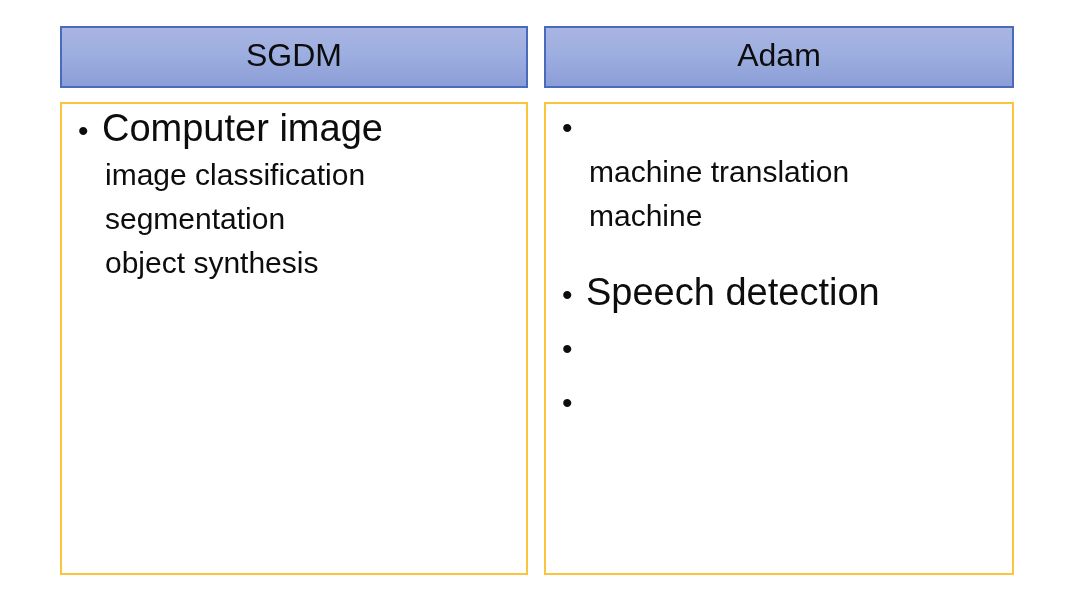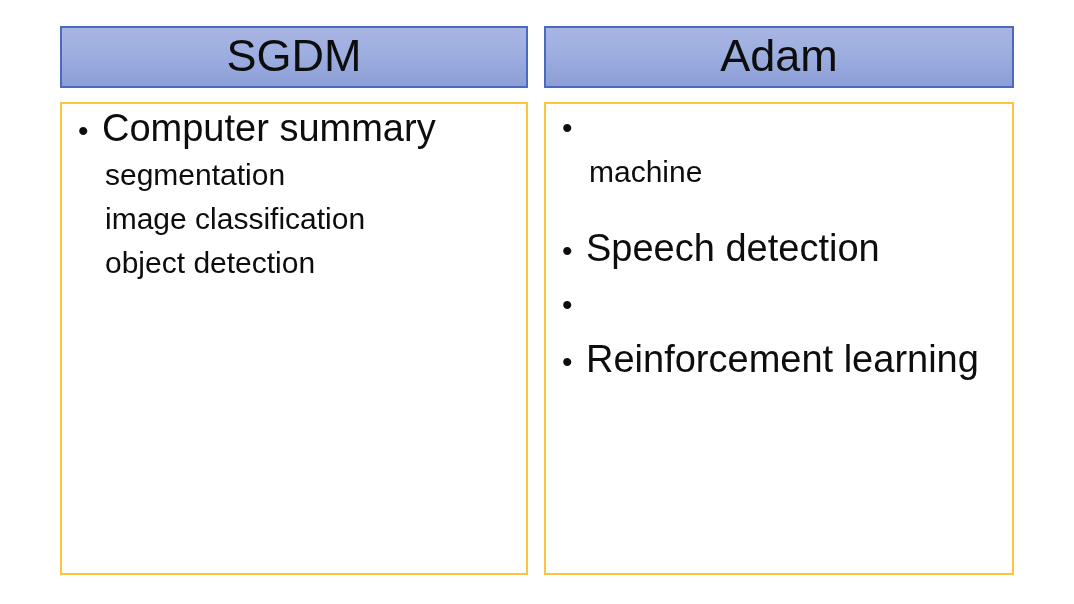--- a/index.html
+++ b/index.html
@@ -25,21 +25,21 @@
   .col-right { left: 544px; width: 470px; }
 
   .header-box {
     position: absolute;
     top: 26px; left: 0; right: 0; height: 62px;
     background: linear-gradient(180deg, var(--header-fill-top) 0%, #9daee0 45%, var(--header-fill-bottom) 100%);
     border: 2px solid var(--header-border);
     display: flex; align-items: center; justify-content: center;
   }
   .header-label {
-    font-size: 45px;
+    font-size: 32px;
     line-height: 1;
     padding-bottom: 4px;
     color: var(--text-color);
   }
 
   .content-box {
     position: absolute;
     top: 102px; left: 0; right: 0; height: 473px;
     background: #ffffff;
     border: 2px solid var(--content-border);
@@ -69,52 +69,54 @@
 
 <div class="slide">
 
   <section class="column col-left">
     <div class="header-box">
       <span class="header-label">SGDM</span>
     </div>
     <div class="content-box">
       <div class="row level1">
         <span class="bullet">•</span>
-        <span class="txt">Computer summary</span>
+        <span class="txt">Computer image</span>
+      </div>
+      <div class="row level2">
+        <span class="txt">image classification</span>
       </div>
       <div class="row level2">
         <span class="txt">segmentation</span>
       </div>
       <div class="row level2">
-        <span class="txt">image classification</span>
-      </div>
-      <div class="row level2">
-        <span class="txt">object detection</span>
+        <span class="txt">object synthesis</span>
       </div>
     </div>
   </section>
 
   <section class="column col-right">
     <div class="header-box">
       <span class="header-label">Adam</span>
     </div>
     <div class="content-box">
       <div class="row level1">
         <span class="bullet">•</span>
       </div>
       <div class="row level2">
+        <span class="txt">machine translation</span>
+      </div>
+      <div class="row level2">
         <span class="txt">machine</span>
       </div>
       <div class="row level1 after-group">
         <span class="bullet">•</span>
         <span class="txt">Speech detection</span>
       </div>
       <div class="row level1 after-bullet">
         <span class="bullet">•</span>
       </div>
       <div class="row level1 after-bullet">
         <span class="bullet">•</span>
-        <span class="txt">Reinforcement learning</span>
       </div>
     </div>
   </section>
 
 </div>
 
 </body></html>

